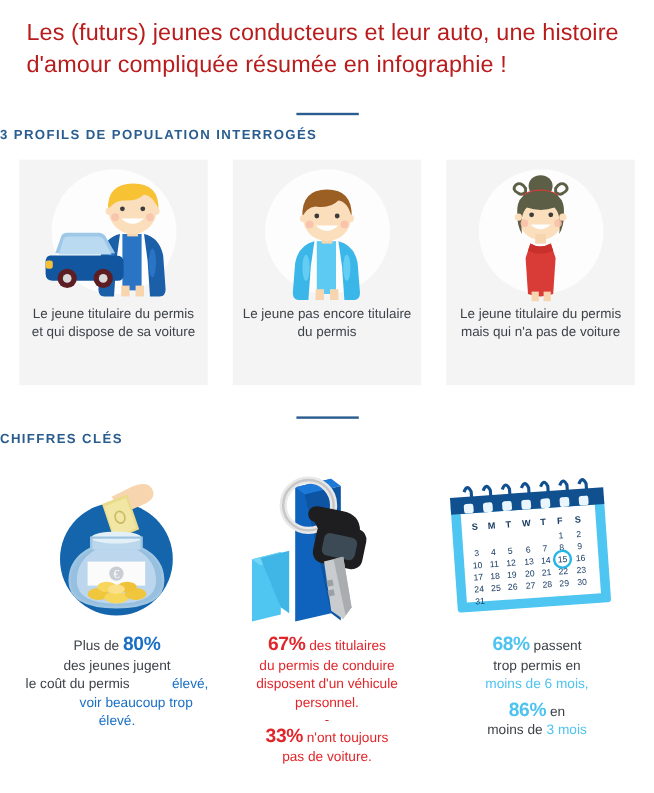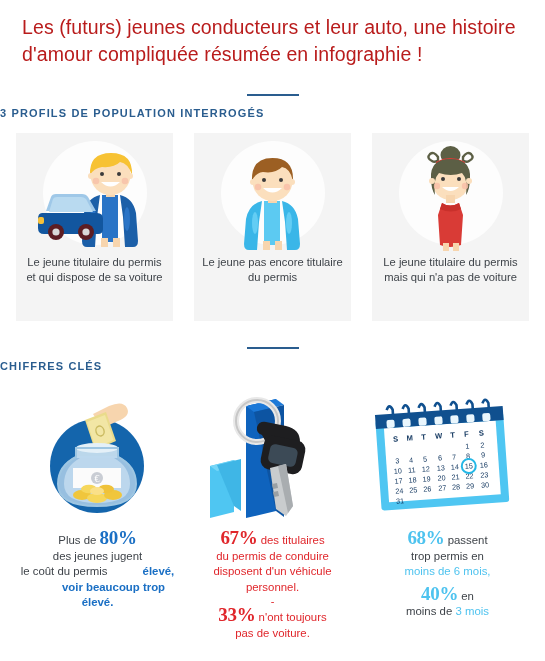--- a/index.html
+++ b/index.html
@@ -108,27 +108,26 @@
   .stat-art svg { position: absolute; left: 0; top: 0; }
 
   .stat-text {
     text-align: center;
     font-size: 11.4px;
     line-height: 15.5px;
     color: #3e4349;
     padding: 0 4px;
   }
   .big {
-    font-size: 19px;
+    font-size: 16px;
     font-weight: bold;
     letter-spacing: -0.3px;
-    font-family: Liberation Serif, serif;
   }
   .c-blue   { color: #1a6fc4; }
-  .c-blue-b { color: #1a6fc4; font-weight: bold; padding-left: 32px; }
+  .c-blue-b { color: #1a6fc4; font-weight: normal; padding-left: 32px; }
   .c-red    { color: #e0262b; }
   .c-cyan   { color: #4ec3ef; }
   .c-dark   { color: #3e4349; }
   .dash {
     color: #e0262b;
     font-size: 11px;
     line-height: 12px;
   }
   .gap { height: 6px; }
 </style>
@@ -421,17 +420,17 @@
 
           <circle cx="104" cy="79.5" r="7" fill="none" stroke="#23b7e6" stroke-width="2"></circle>
         </g>
       </svg>
     </div>
     <div class="stat-text">
       <span class="big c-cyan">68%</span><span class="c-dark"> passent</span><br>
       <span class="c-dark">trop permis en</span><br>
       <span class="c-cyan">moins de 6 mois,</span>
       <div class="gap"></div>
-      <span class="big c-cyan">40%</span><span class="c-dark"> en</span><br>
+      <span class="big c-cyan">86%</span><span class="c-dark"> en</span><br>
       <span class="c-dark">moins de </span><span class="c-cyan">3 mois</span>
     </div>
   </div>
 </div>
 
 </body></html>

